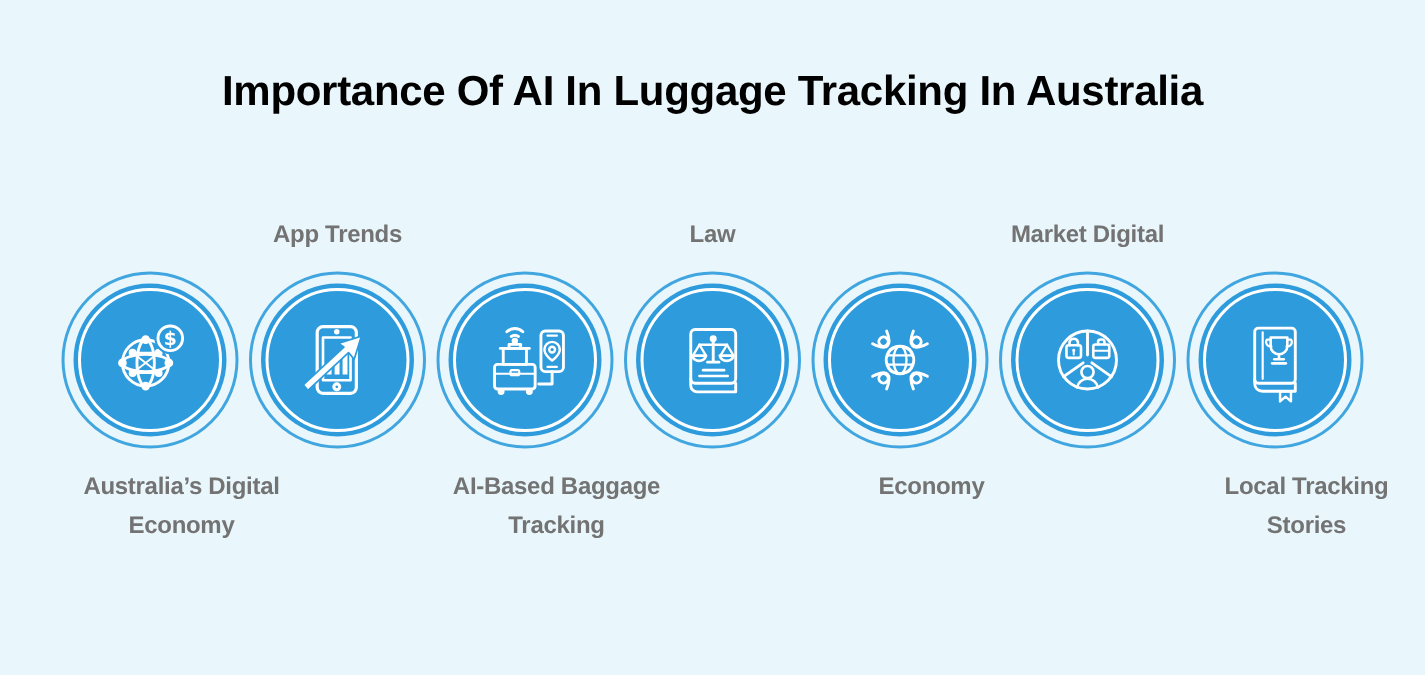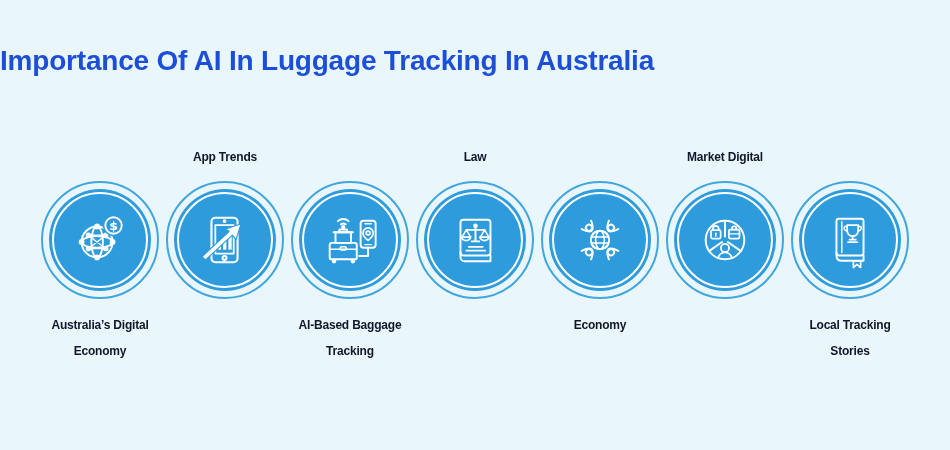--- a/index.html
+++ b/index.html
@@ -5,22 +5,22 @@
   html,body{margin:0;padding:0;}
   body{
     width:950px;height:450px;
     background:#E9F7FC;
     font-family:"Liberation Sans","DejaVu Sans",sans-serif;
     overflow:hidden;
   }
   .canvas{position:relative;width:950px;height:450px;background:#E9F7FC;}
   .title{
     position:absolute;top:45px;left:0;width:950px;
-    text-align:left;
-    font-size:28px;font-weight:700;color:#1d4ed8;
+    text-align:center;
+    font-size:28px;font-weight:700;color:#000000;
     letter-spacing:-0.2px;
   }
   .item{
     position:absolute;top:181px;width:118px;height:118px;
     transform:translateX(-50%);
   }
   .ring{
     width:118px;height:118px;border-radius:50%;
     border:2px solid #41A6DF;box-sizing:border-box;
     display:flex;align-items:center;justify-content:center;
@@ -32,25 +32,25 @@
   }
   .inner-ring{
     position:absolute;inset:3px;border-radius:50%;
     border:2px solid #FFFFFF;pointer-events:none;
   }
   .disc svg{display:block;}
   .label{
     position:absolute;left:50%;transform:translateX(-50%);
     width:max-content;max-width:210px;
     text-align:center;white-space:pre-line;
-    font-size:12px;font-weight:700;color:#0f172a;
+    font-size:16px;font-weight:700;color:#737373;
     line-height:26px;letter-spacing:-0.2px;
   }
   .label.above{bottom:calc(100% + 11px);}
-  .label.below{top:calc(100% + 13px);}
+  .label.below{top:calc(100% + 13px);margin-left:21px;}
 </style>
 </head>
 <body>
 
 <div class="canvas">
 
   <div class="title">Importance Of AI In Luggage Tracking In Australia</div>
 
   <div class="item" style="left:100px">
     <div class="label below">Australia’s Digital

